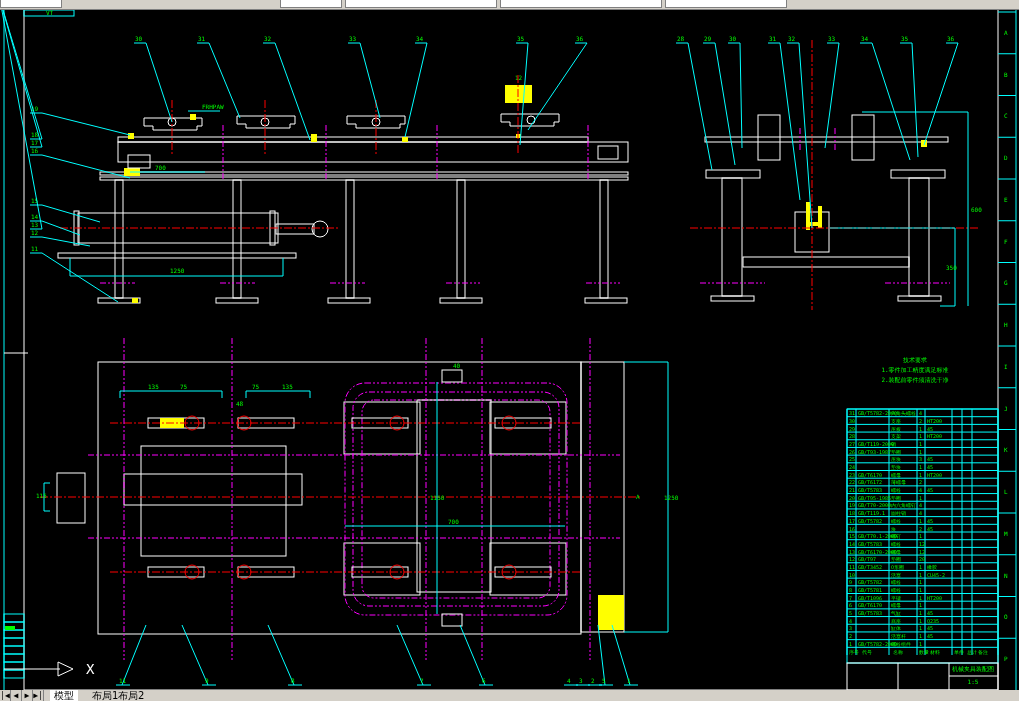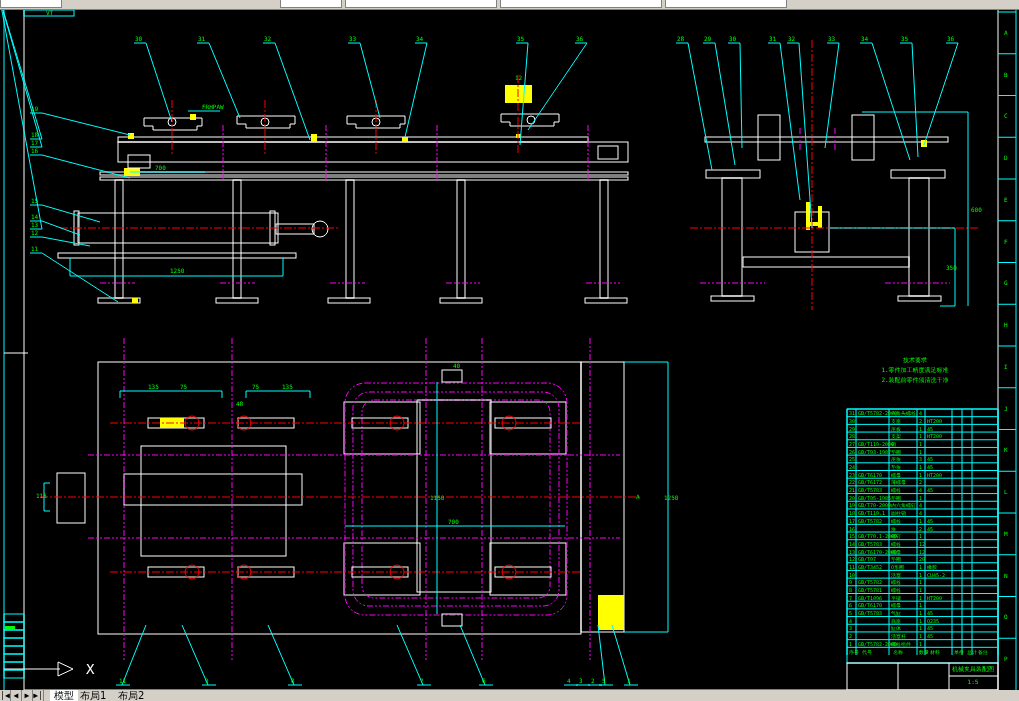--- a/index.html
+++ b/index.html
@@ -563,15 +563,15 @@
   </g>
 </svg>
 </div>
 
 <div class="tabs">
   <div class="nav" style="left:0">|◀</div>
   <div class="nav" style="left:11px">◀</div>
   <div class="nav" style="left:22px">▶</div>
   <div class="nav" style="left:33px">▶|</div>
   <div class="tab active" style="left:50px">模型</div>
-  <div class="tab" style="left:76px">布局1</div>
+  <div class="tab" style="left:88px">布局1</div>
   <div class="tab" style="left:114px">布局2</div>
 </div>
 
 </body></html>

